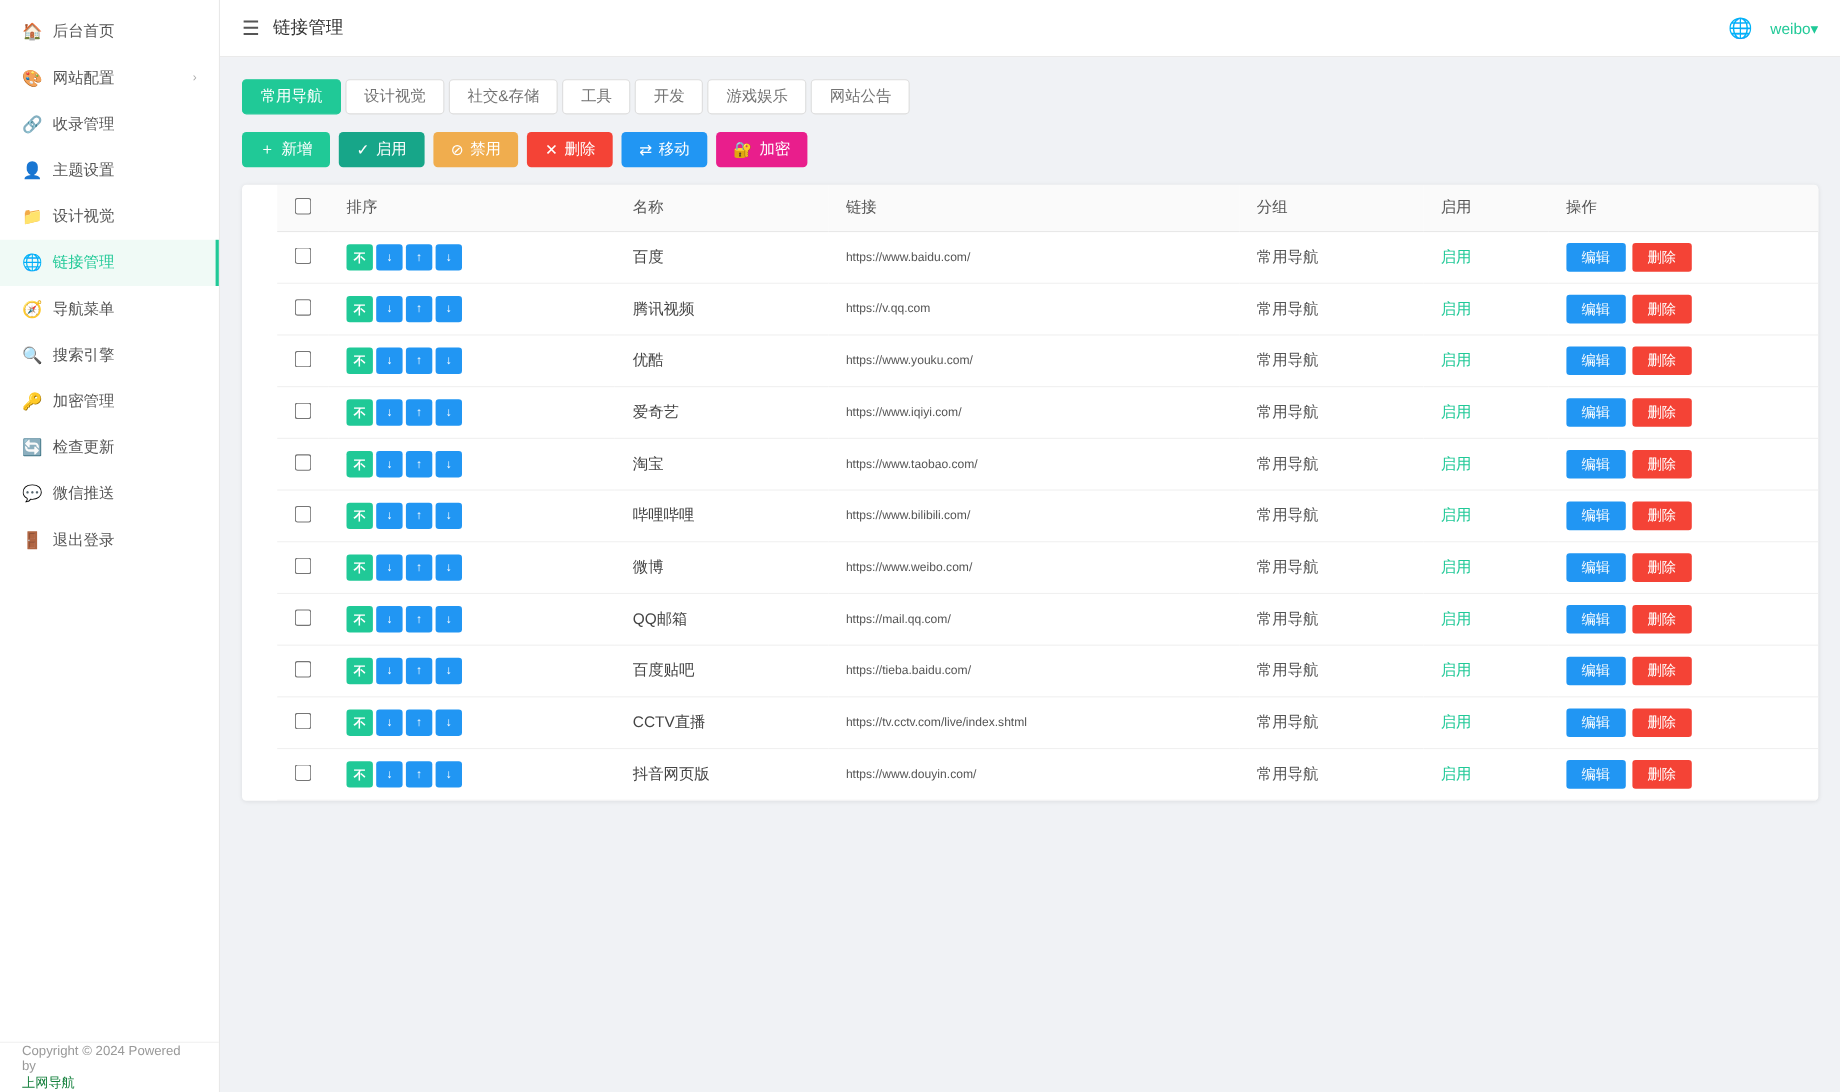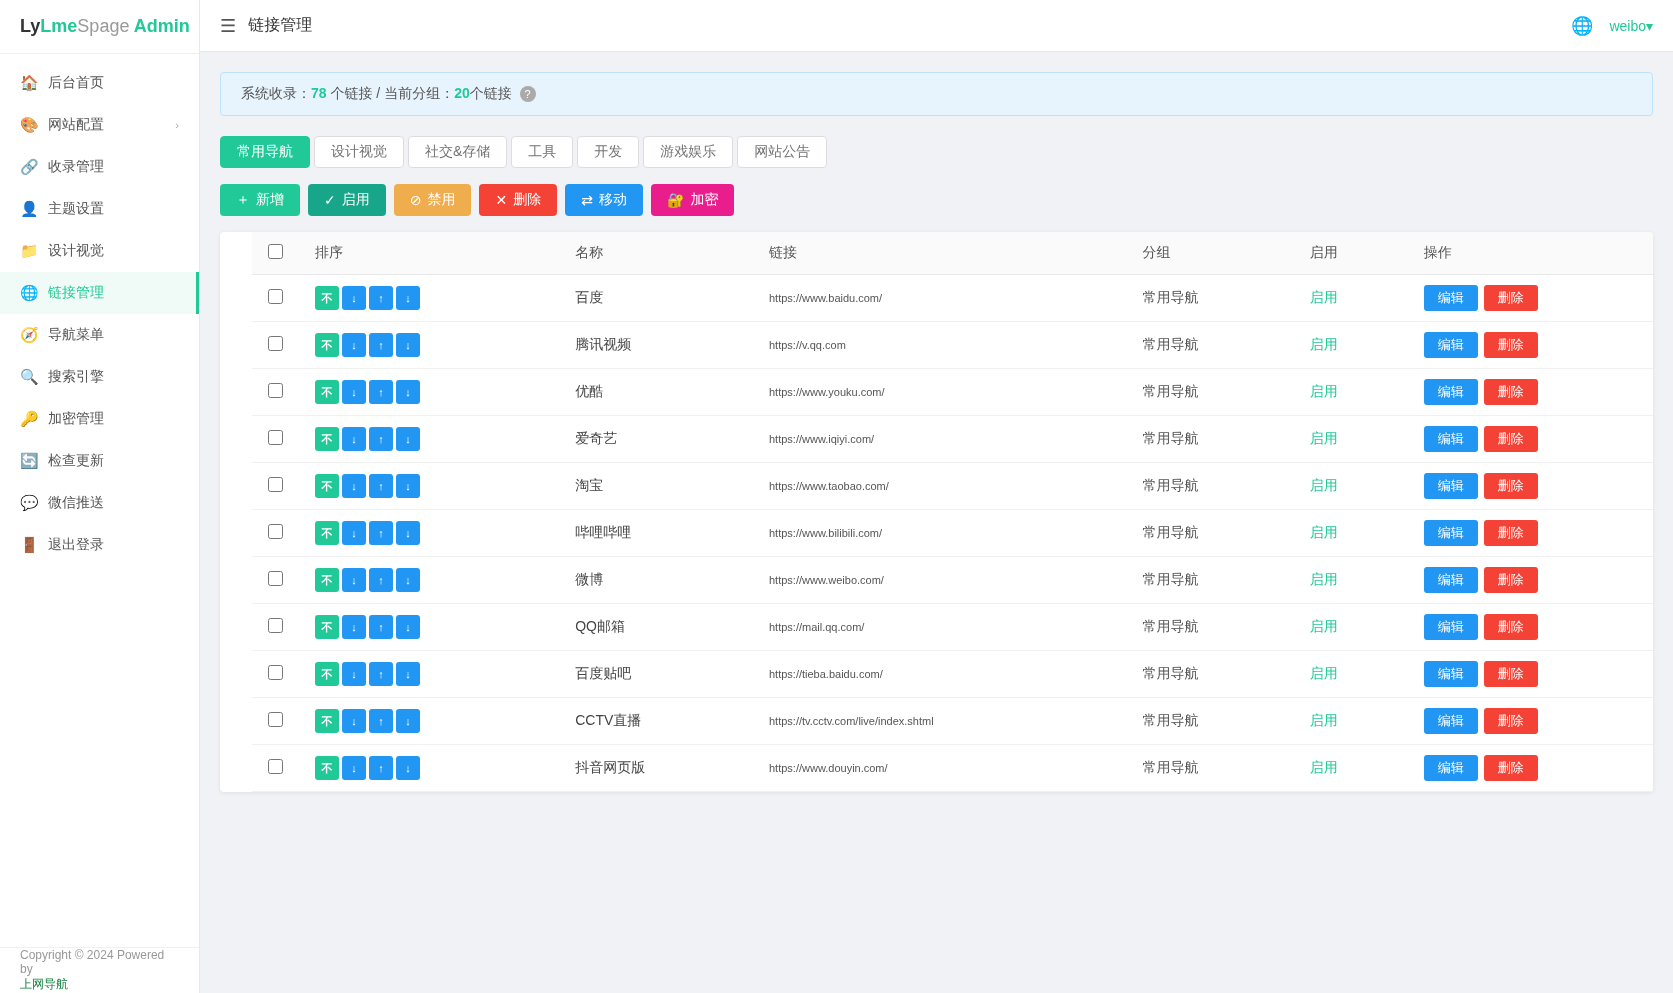--- a/index.html
+++ b/index.html
@@ -262,23 +262,20 @@
     input[type=checkbox] { cursor: pointer; width: 15px; height: 15px; }
 
     .link-url { color: #555; font-size: 11px; }
 
     .group-col { color: #555; }
   </style>
 </head>
 <body>
 
 <div id="sidebar">
-  <div class="logo">
-    <span class="ly">Ly</span><span class="lme">Lme</span><span class="spage">Spage</span> <span class="admin">Admin</span>
-  </div>
   <nav class="sidebar-nav">
 
   <div class="sidebar-item">
     <span class="icon">🏠</span>
     <span>后台首页</span>
 
   </div>
       <div class="sidebar-item">
     <span class="icon">🎨</span>
     <span>网站配置</span>
@@ -349,24 +346,20 @@
       <span class="header-title">链接管理</span>
     </div>
     <div class="header-right">
       <span class="header-globe">🌐</span>
       <span class="header-admin">weibo▾</span>
     </div>
   </div>
 
   <div id="content">
 
-    <div class="info-bar">
-      <span>系统收录：</span><span class="highlight">78</span><span> 个链接 / 当前分组：</span><span class="highlight">20</span><span>个链接</span>
-      <span class="help-icon">?</span>
-    </div>
 
     <div class="tabs" id="tabs-container">
     <div class="tab active">常用导航</div>
         <div class="tab">设计视觉</div>
         <div class="tab">社交&amp;存储</div>
         <div class="tab">工具</div>
         <div class="tab">开发</div>
         <div class="tab">游戏娱乐</div>
         <div class="tab">网站公告</div>
       </div>

